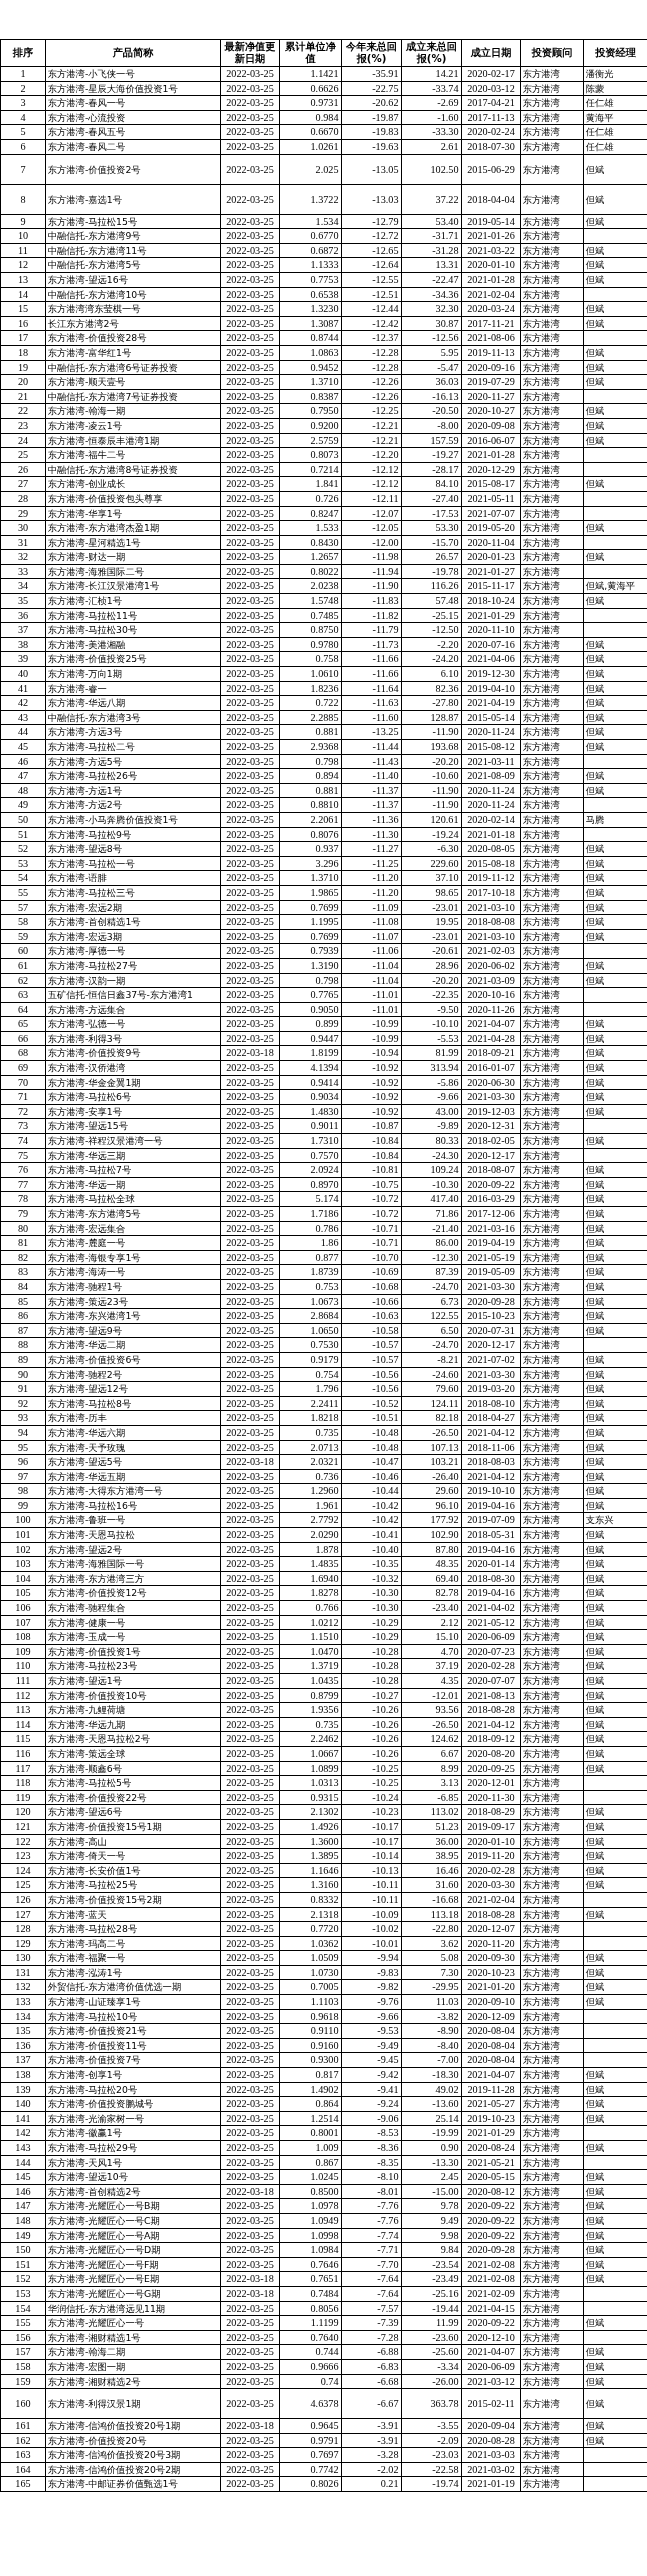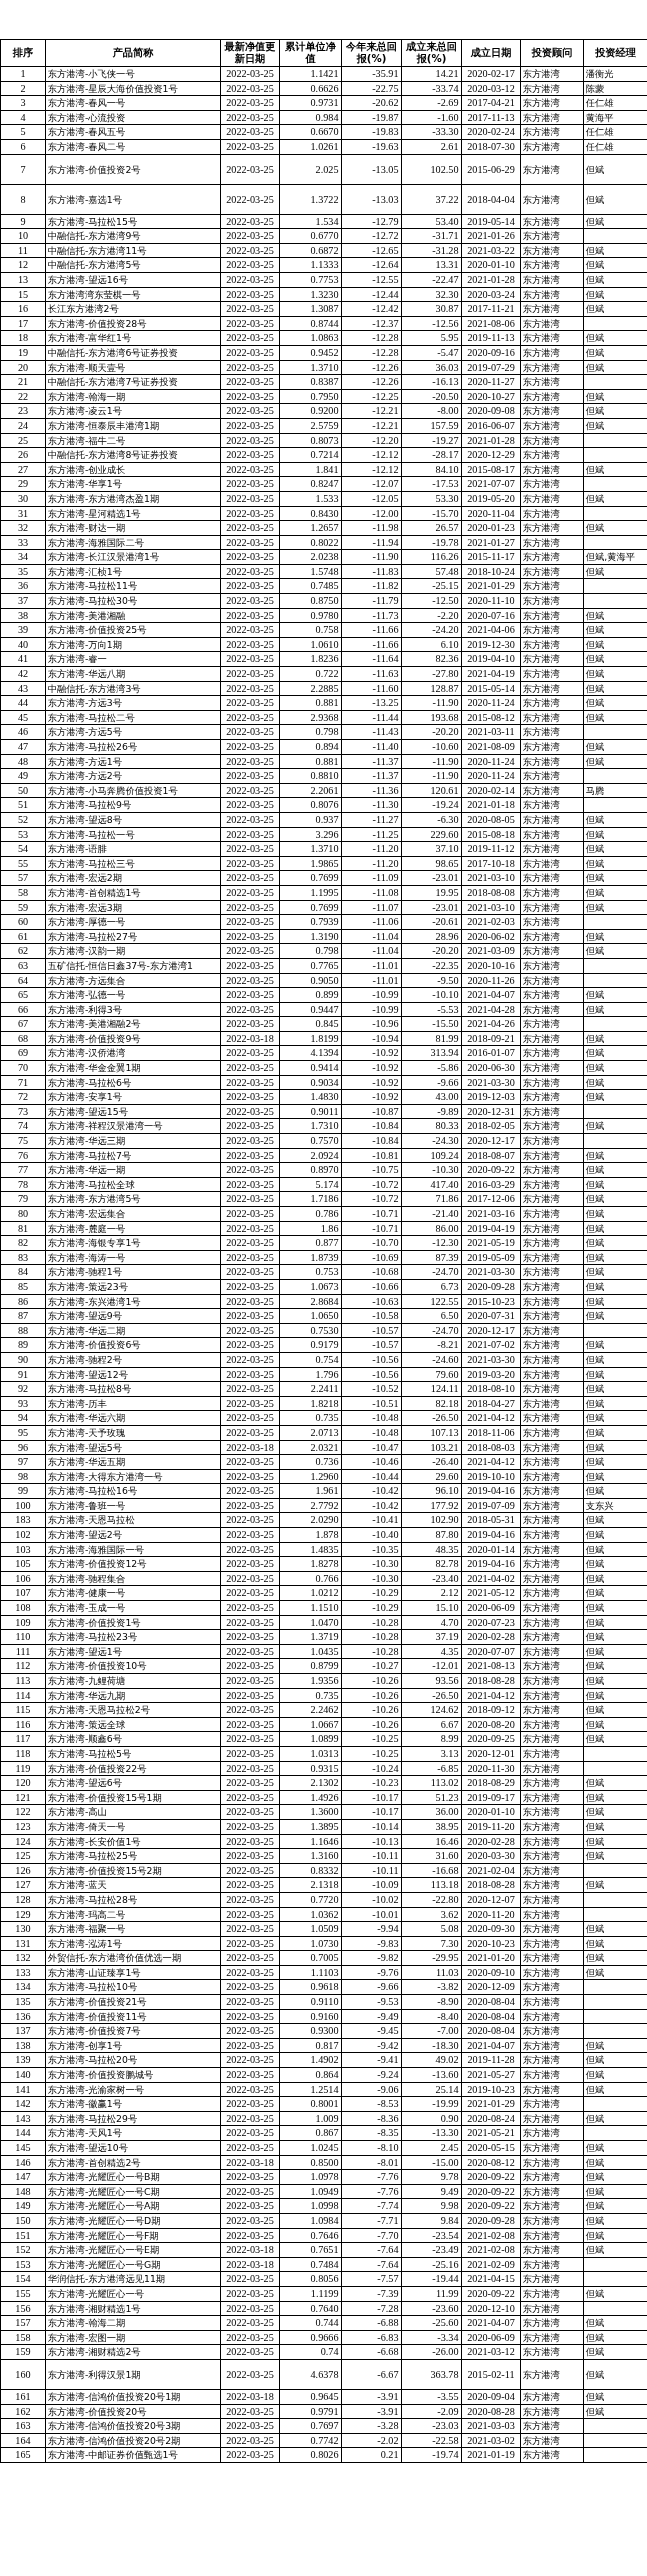--- a/index.html
+++ b/index.html
@@ -181,20 +181,31 @@
     <td class="c-name">东方港湾-望远16号</td>
     <td class="c-date">2022-03-25</td>
     <td class="c-num">0.7753</td>
     <td class="c-num">-12.55</td>
     <td class="c-num">-22.47</td>
     <td class="c-date">2021-01-28</td>
     <td class="c-text">东方港湾</td>
     <td class="c-text">但斌</td>
   </tr>
       <tr>
+    <td class="c-rank">14</td>
+    <td class="c-name">中融信托-东方港湾10号</td>
+    <td class="c-date">2022-03-25</td>
+    <td class="c-num">0.6538</td>
+    <td class="c-num">-12.51</td>
+    <td class="c-num">-34.36</td>
+    <td class="c-date">2021-02-04</td>
+    <td class="c-text">东方港湾</td>
+    <td class="c-text"></td>
+  </tr>
+      <tr>
     <td class="c-rank">15</td>
     <td class="c-name">东方港湾湾东莹棋一号</td>
     <td class="c-date">2022-03-25</td>
     <td class="c-num">1.3230</td>
     <td class="c-num">-12.44</td>
     <td class="c-num">32.30</td>
     <td class="c-date">2020-03-24</td>
     <td class="c-text">东方港湾</td>
     <td class="c-text">但斌</td>
   </tr>
@@ -324,20 +335,31 @@
     <td class="c-name">东方港湾-创业成长</td>
     <td class="c-date">2022-03-25</td>
     <td class="c-num">1.841</td>
     <td class="c-num">-12.12</td>
     <td class="c-num">84.10</td>
     <td class="c-date">2015-08-17</td>
     <td class="c-text">东方港湾</td>
     <td class="c-text">但斌</td>
   </tr>
       <tr>
+    <td class="c-rank">28</td>
+    <td class="c-name">东方港湾-价值投资包头尊享</td>
+    <td class="c-date">2022-03-25</td>
+    <td class="c-num">0.726</td>
+    <td class="c-num">-12.11</td>
+    <td class="c-num">-27.40</td>
+    <td class="c-date">2021-05-11</td>
+    <td class="c-text">东方港湾</td>
+    <td class="c-text"></td>
+  </tr>
+      <tr>
     <td class="c-rank">29</td>
     <td class="c-name">东方港湾-华享1号</td>
     <td class="c-date">2022-03-25</td>
     <td class="c-num">0.8247</td>
     <td class="c-num">-12.07</td>
     <td class="c-num">-17.53</td>
     <td class="c-date">2021-07-07</td>
     <td class="c-text">东方港湾</td>
     <td class="c-text"></td>
   </tr>
@@ -729,31 +751,20 @@
       <tr>
     <td class="c-rank">66</td>
     <td class="c-name">东方港湾-利得3号</td>
     <td class="c-date">2022-03-25</td>
     <td class="c-num">0.9447</td>
     <td class="c-num">-10.99</td>
     <td class="c-num">-5.53</td>
     <td class="c-date">2021-04-28</td>
     <td class="c-text">东方港湾</td>
     <td class="c-text">但斌</td>
-  </tr>
-      <tr>
-    <td class="c-rank">67</td>
-    <td class="c-name">东方港湾-美港湘融2号</td>
-    <td class="c-date">2022-03-25</td>
-    <td class="c-num">0.845</td>
-    <td class="c-num">-10.96</td>
-    <td class="c-num">-15.50</td>
-    <td class="c-date">2021-04-26</td>
-    <td class="c-text">东方港湾</td>
-    <td class="c-text"></td>
   </tr>
       <tr>
     <td class="c-rank">68</td>
     <td class="c-name">东方港湾-价值投资9号</td>
     <td class="c-date">2022-03-18</td>
     <td class="c-num">1.8199</td>
     <td class="c-num">-10.94</td>
     <td class="c-num">81.99</td>
     <td class="c-date">2018-09-21</td>
     <td class="c-text">东方港湾</td>
@@ -1105,21 +1116,21 @@
     <td class="c-name">东方港湾-鲁班一号</td>
     <td class="c-date">2022-03-25</td>
     <td class="c-num">2.7792</td>
     <td class="c-num">-10.42</td>
     <td class="c-num">177.92</td>
     <td class="c-date">2019-07-09</td>
     <td class="c-text">东方港湾</td>
     <td class="c-text">支东兴</td>
   </tr>
       <tr>
-    <td class="c-rank">183</td>
+    <td class="c-rank">101</td>
     <td class="c-name">东方港湾-天恩马拉松</td>
     <td class="c-date">2022-03-25</td>
     <td class="c-num">2.0290</td>
     <td class="c-num">-10.41</td>
     <td class="c-num">102.90</td>
     <td class="c-date">2018-05-31</td>
     <td class="c-text">东方港湾</td>
     <td class="c-text">但斌</td>
   </tr>
       <tr>
@@ -1134,20 +1145,31 @@
     <td class="c-text">但斌</td>
   </tr>
       <tr>
     <td class="c-rank">103</td>
     <td class="c-name">东方港湾-海雅国际一号</td>
     <td class="c-date">2022-03-25</td>
     <td class="c-num">1.4835</td>
     <td class="c-num">-10.35</td>
     <td class="c-num">48.35</td>
     <td class="c-date">2020-01-14</td>
+    <td class="c-text">东方港湾</td>
+    <td class="c-text">但斌</td>
+  </tr>
+      <tr>
+    <td class="c-rank">104</td>
+    <td class="c-name">东方港湾-东方港湾三方</td>
+    <td class="c-date">2022-03-25</td>
+    <td class="c-num">1.6940</td>
+    <td class="c-num">-10.32</td>
+    <td class="c-num">69.40</td>
+    <td class="c-date">2018-08-30</td>
     <td class="c-text">东方港湾</td>
     <td class="c-text">但斌</td>
   </tr>
       <tr>
     <td class="c-rank">105</td>
     <td class="c-name">东方港湾-价值投资12号</td>
     <td class="c-date">2022-03-25</td>
     <td class="c-num">1.8278</td>
     <td class="c-num">-10.30</td>
     <td class="c-num">82.78</td>

